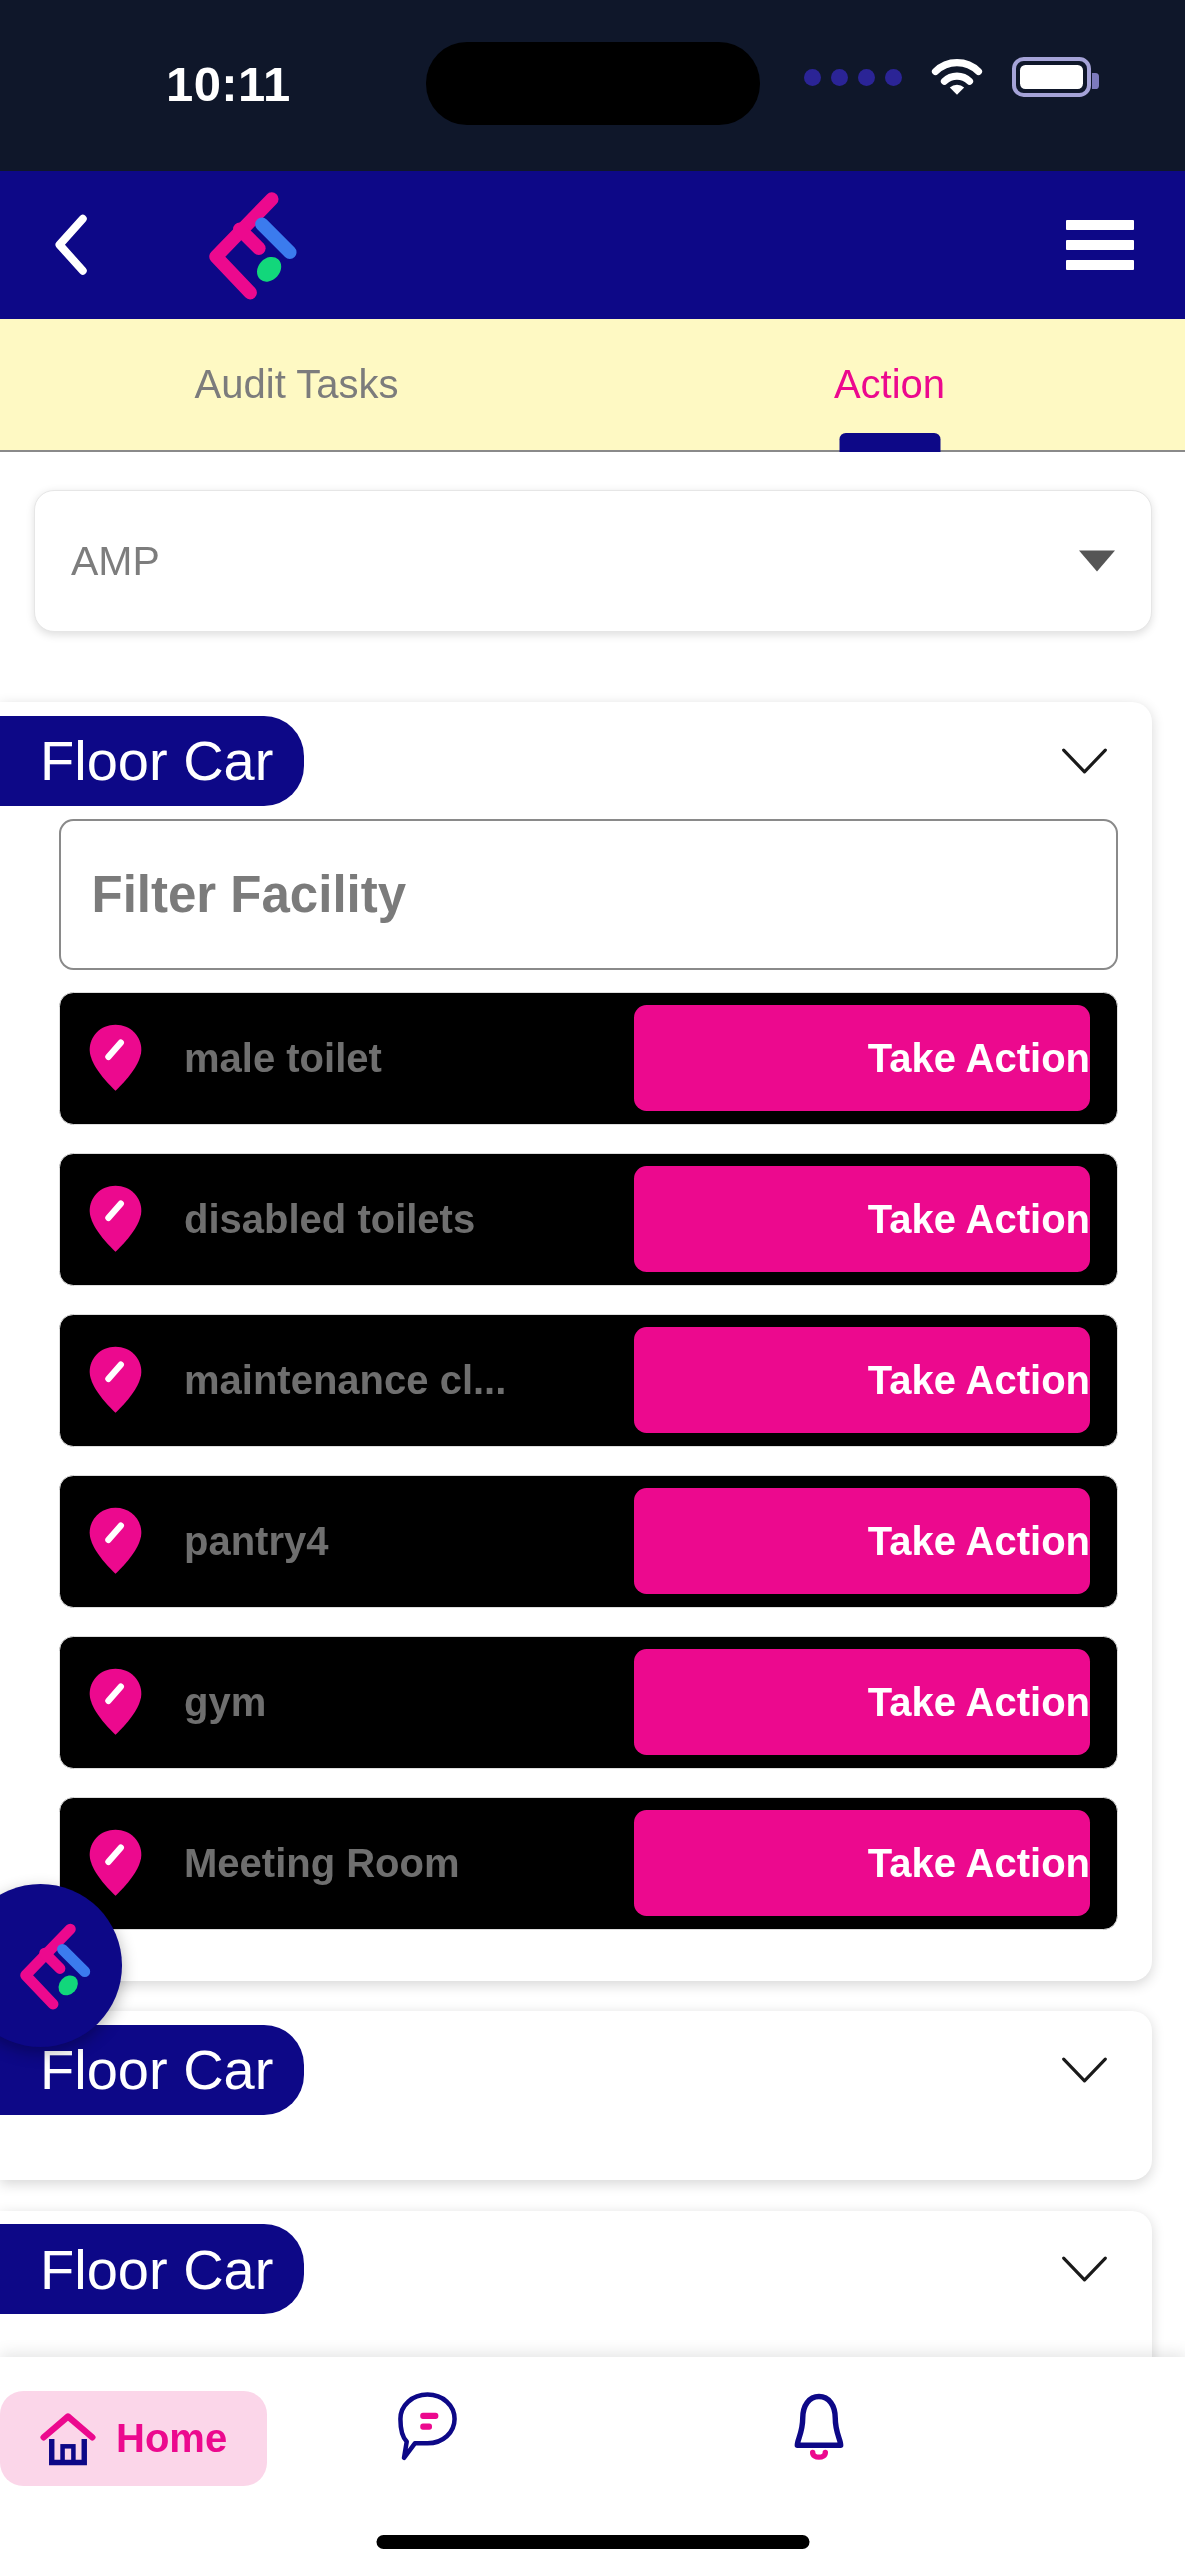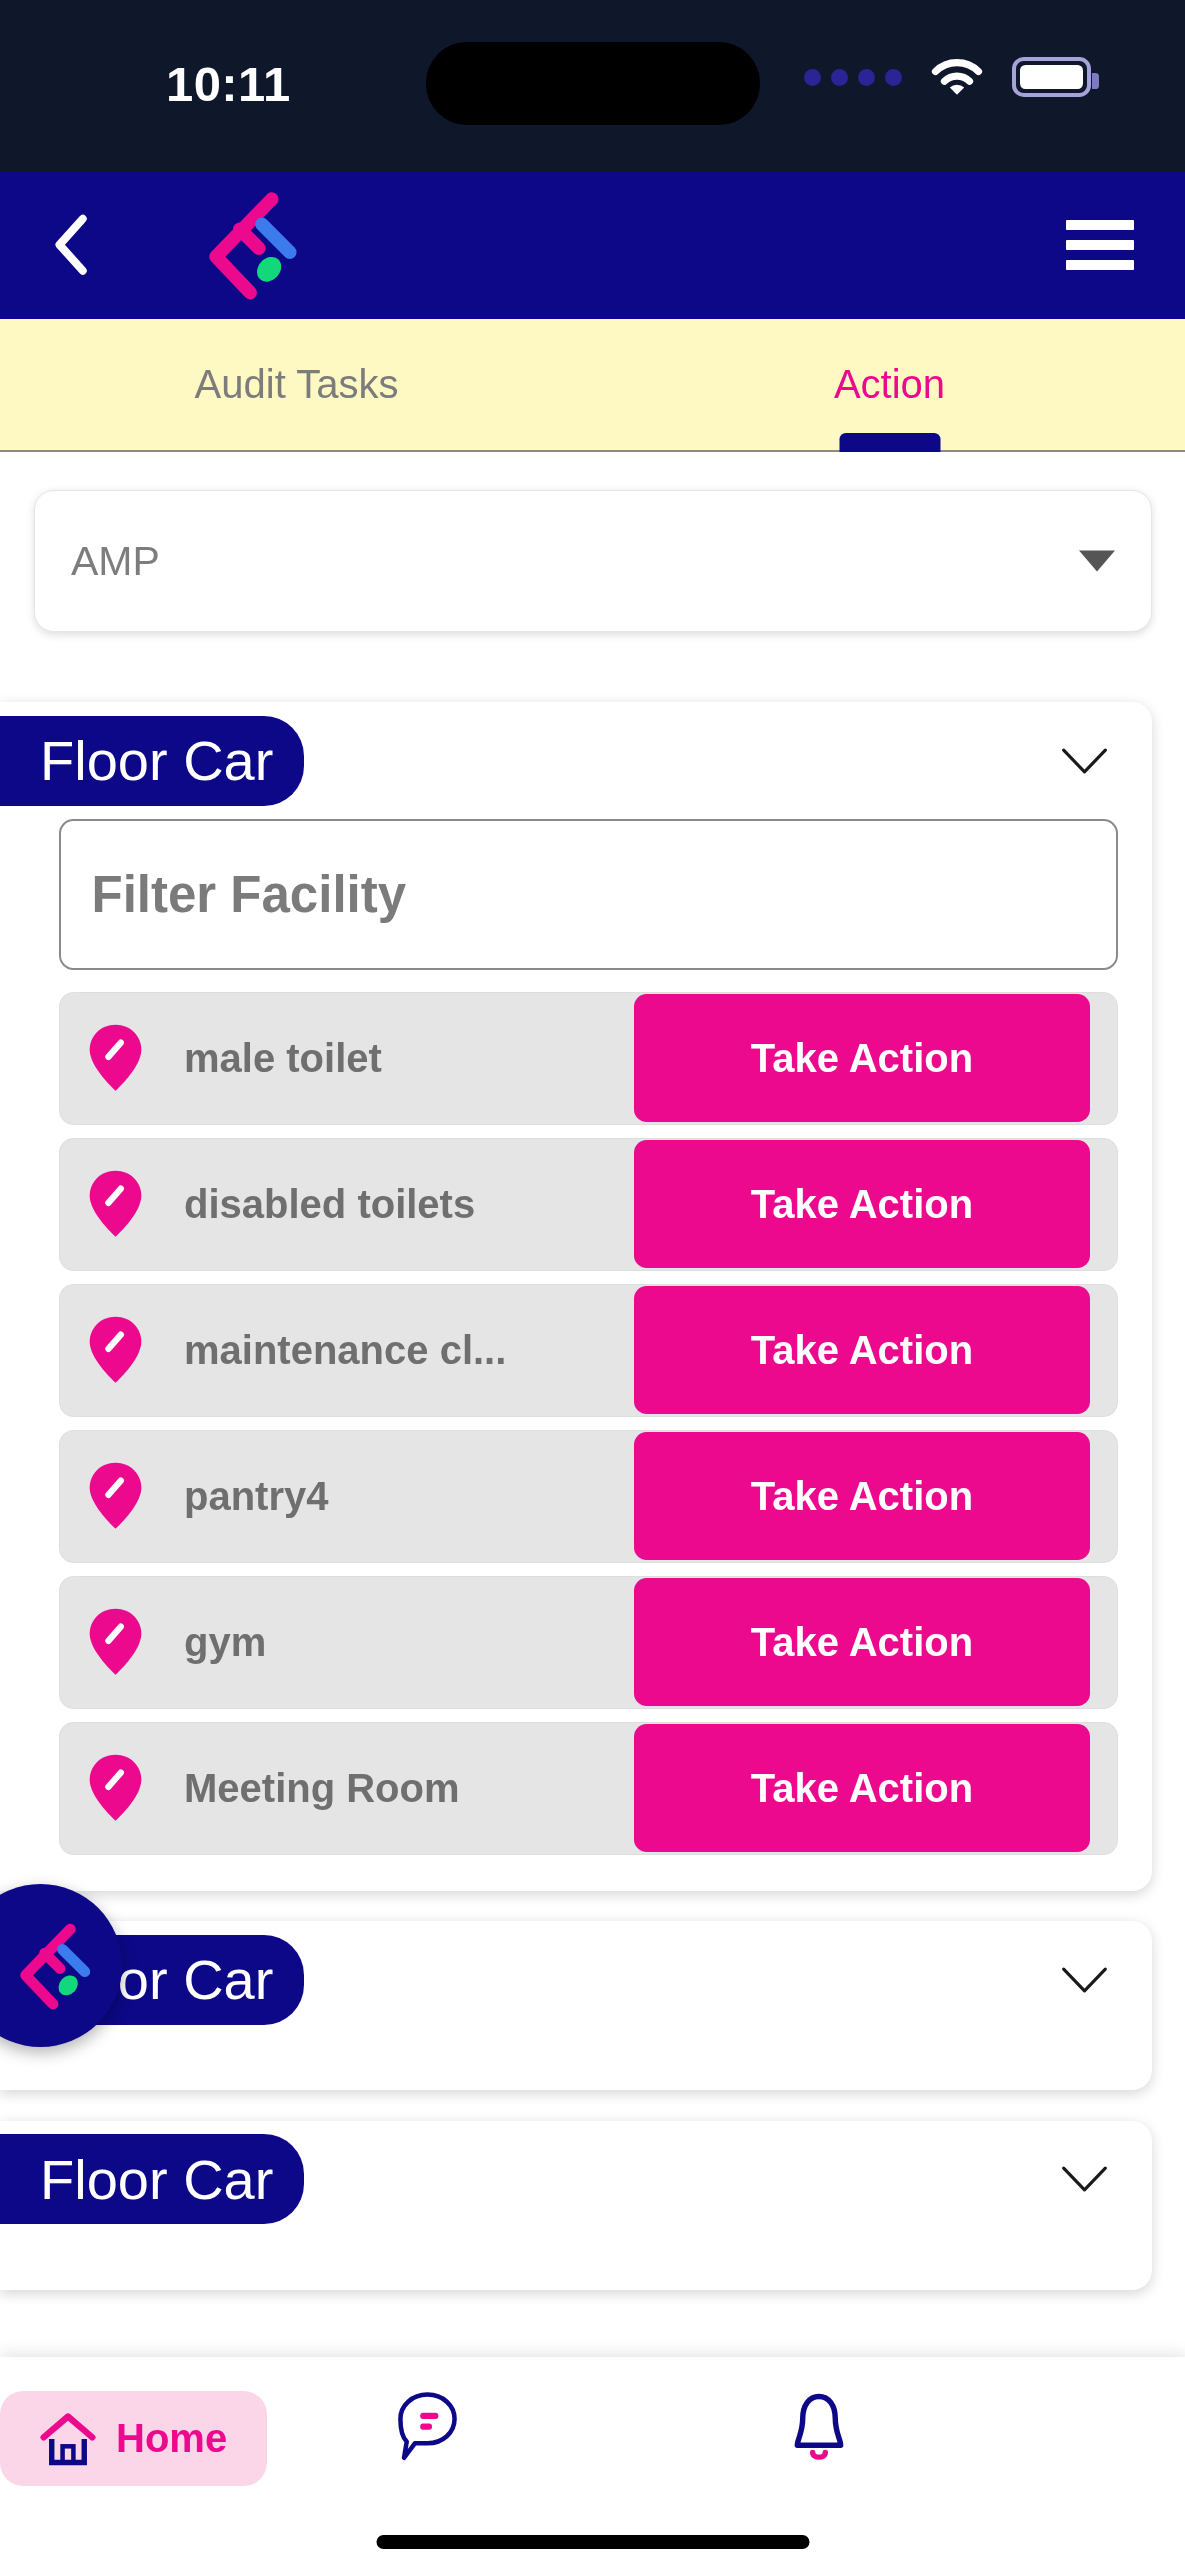--- a/index.html
+++ b/index.html
@@ -115,34 +115,35 @@
   .chev svg{ width:100%; height:100%; }
 
   .group-body{ padding:0 34px 23.4px 59px; }
   .filter-input{
     height:151px; border:2.7px solid #8a8a8a; border-radius:14.4px;
     display:flex; align-items:center; padding:0 30.5px;
     font-size:51px; color:#7b7b7b; font-weight:700; background:#fff;
     margin-bottom:21.6px;
   }
   .row{
-    height:133px; background:#e5e5e5; border:0.9px solid #dedede; border-radius:14.4px;
+    height:133px; background:#000000; border:0.9px solid #dedede; border-radius:14.4px;
     display:flex; align-items:center; padding:0 27px 0 27px;
-    margin-bottom:13px; position:relative;
+    margin-bottom:28px; position:relative;
   }
   .pin{ width:57px; height:70px; flex:0 0 57px; margin-right:40px; }
   .row-label{
     font-size:40px; color:#6f6f6f; font-weight:700;
     white-space:nowrap; overflow:hidden; flex:1;
   }
   .action-btn{
     position:absolute; right:27px; top:50%; transform:translateY(-50%);
-    width:456px; height:128px; background:#EC098E; border:none; border-radius:12.6px;
+    width:456px; height:106px; background:#EC098E; border:none; border-radius:12.6px;
     color:#fff; font-size:40px; font-weight:700; cursor:pointer;
     font-family:"Liberation Sans", sans-serif;
+    text-align:right;
   }
 
   .collapsed{ height:169px; }
 
   .fab{
     position:absolute; left:-41px; top:1884px; z-index:40;
     width:163px; height:163px; border-radius:50%;
     background:#0D0887; box-shadow:0 5.4px 16px rgba(0,0,0,.3);
     display:flex; align-items:center; justify-content:center;
   }

